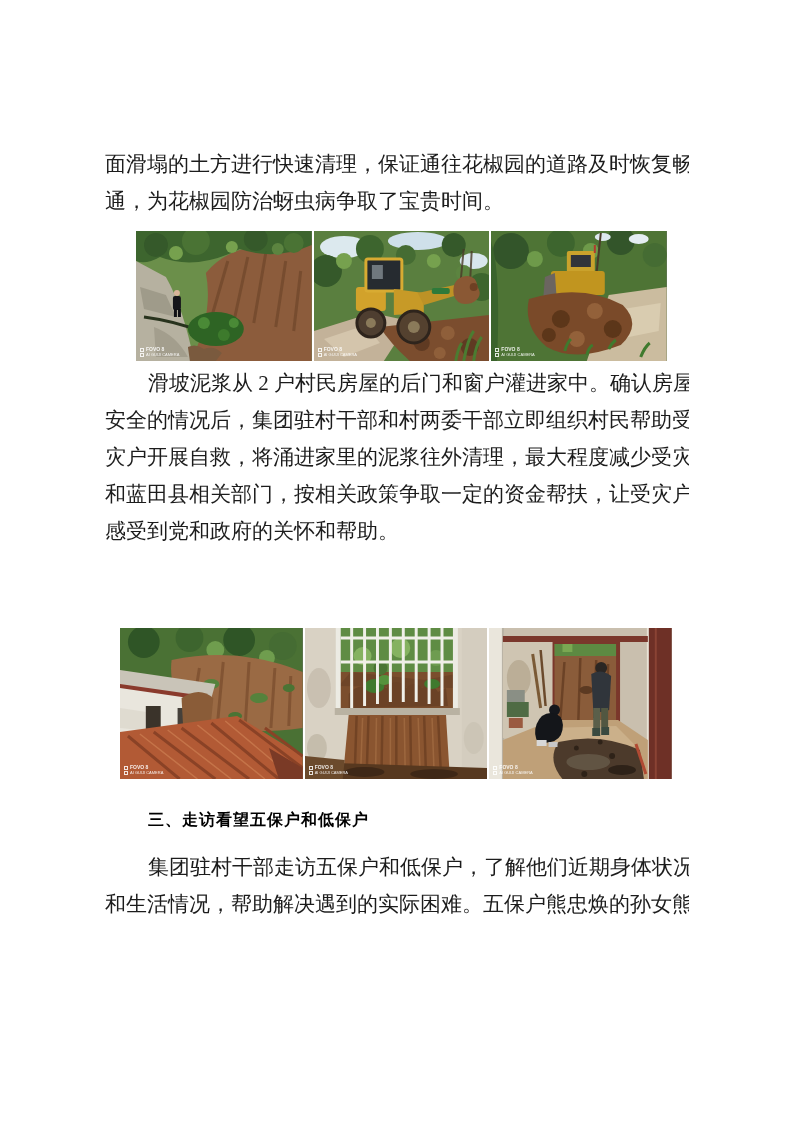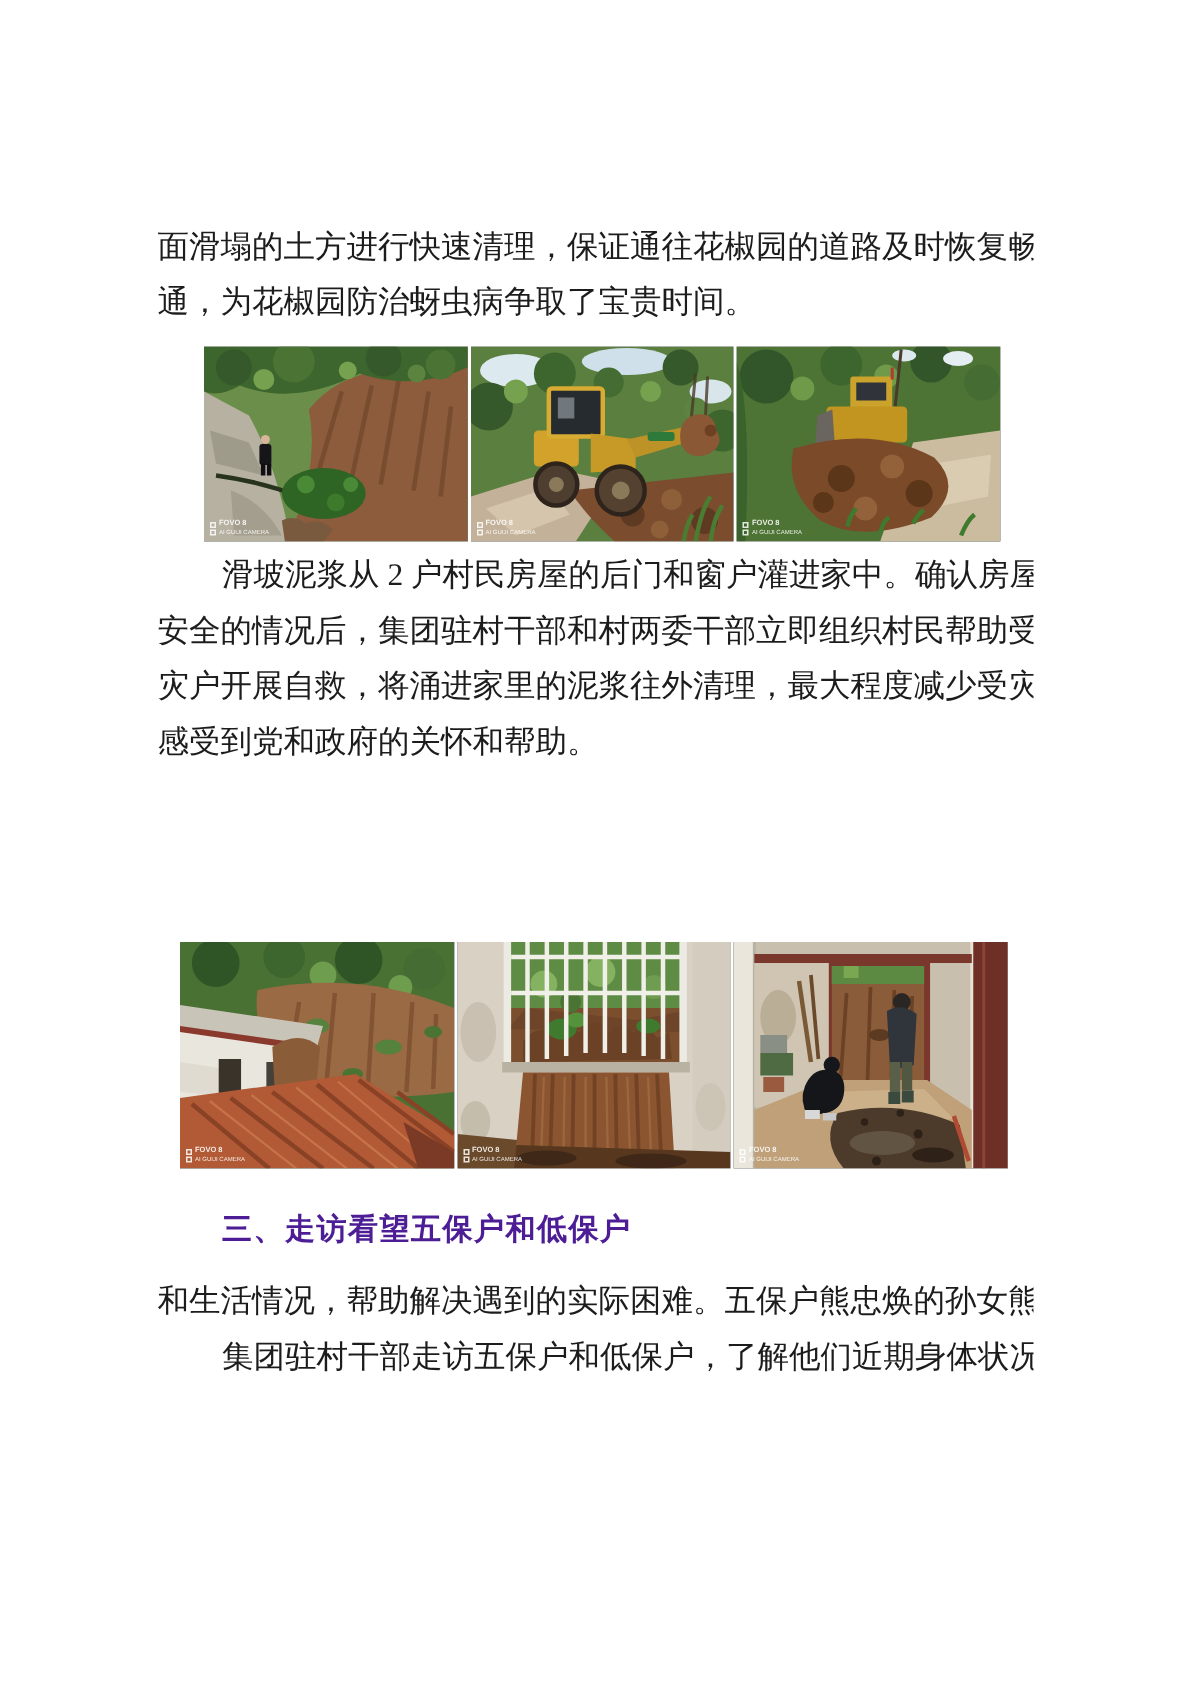--- a/index.html
+++ b/index.html
@@ -7,21 +7,21 @@
   body { background:#ffffff; font-family:"Liberation Serif", serif; color:#1f1f1f; position:relative; overflow:hidden; }
   .page { position:absolute; left:0; top:0; width:794px; height:1123px; background:#ffffff; }
 
   .para { position:absolute; width:584px; left:105px; }
   .tline { height:37px; line-height:37px; font-size:21px; overflow:hidden; white-space:nowrap;
            text-align:justify; text-align-last:justify; color:#1c1c1c; }
   .tline.last { text-align-last:left; white-space:normal; }
   .tline.indent { padding-left:43px; }
 
   .heading { position:absolute; left:148px; top:806px; font-family:"Liberation Sans", sans-serif;
-             font-weight:700; font-size:20px; line-height:28px; color:#4c1d95; letter-spacing:1px; }
+             font-weight:700; font-size:16px; line-height:28px; color:#000000; letter-spacing:1px; }
 
   .photo-row { position:absolute; display:flex; gap:2px; }
   .row1 { left:136px; top:231px; width:531px; height:130px; }
   .row2 { left:120px; top:628px; width:552px; height:151px; }
   figure.photo { position:relative; flex:1 1 0; overflow:hidden; background:#777; }
   figure.photo svg { display:block; width:100%; height:100%; }
 
   .wm { position:absolute; left:4px; bottom:4px; display:flex; align-items:center; gap:2px;
         font-family:"Liberation Sans", sans-serif; color:rgba(255,255,255,0.88); pointer-events:none; }
   .wm .qr { display:flex; flex-direction:column; gap:1px; }
@@ -169,20 +169,21 @@
           <span class="l2">AI GUIJI CAMERA</span>
         </span>
       </div>
     </figure>
   </div>
 
   <div class="para" style="top:365px;">
     <div class="tline indent">滑坡泥浆从 2 户村民房屋的后门和窗户灌进家中。确认房屋</div>
     <div class="tline">安全的情况后，集团驻村干部和村两委干部立即组织村民帮助受</div>
     <div class="tline">灾户开展自救，将涌进家里的泥浆往外清理，最大程度减少受灾</div>
+    <div class="tline">和蓝田县相关部门，按相关政策争取一定的资金帮扶，让受灾户</div>
     <div class="tline last">感受到党和政府的关怀和帮助。</div>
   </div>
 
   <div class="photo-row row2">
 
     <figure class="photo">
       <svg viewBox="0 0 184 151" preserveAspectRatio="none">
         <rect width="184" height="151" fill="#4a7134"></rect>
         <circle cx="24" cy="14" r="16" fill="#2f5526"></circle>
           <circle cx="70" cy="10" r="14" fill="#3d652e"></circle>
@@ -339,17 +340,17 @@
           <span class="l1">FOVO 8</span>
           <span class="l2">AI GUIJI CAMERA</span>
         </span>
       </div>
     </figure>
   </div>
 
   <h3 class="heading">三、走访看望五保户和低保户</h3>
 
   <div class="para" style="top:849px;">
+    <div class="tline indent">集团驻村干部走访五保户和低保户，了解他们近期身体状况</div>
     <div class="tline">和生活情况，帮助解决遇到的实际困难。五保户熊忠焕的孙女熊</div>
-    <div class="tline indent">集团驻村干部走访五保户和低保户，了解他们近期身体状况</div>
   </div>
 
 </div>
 
 </body></html>

